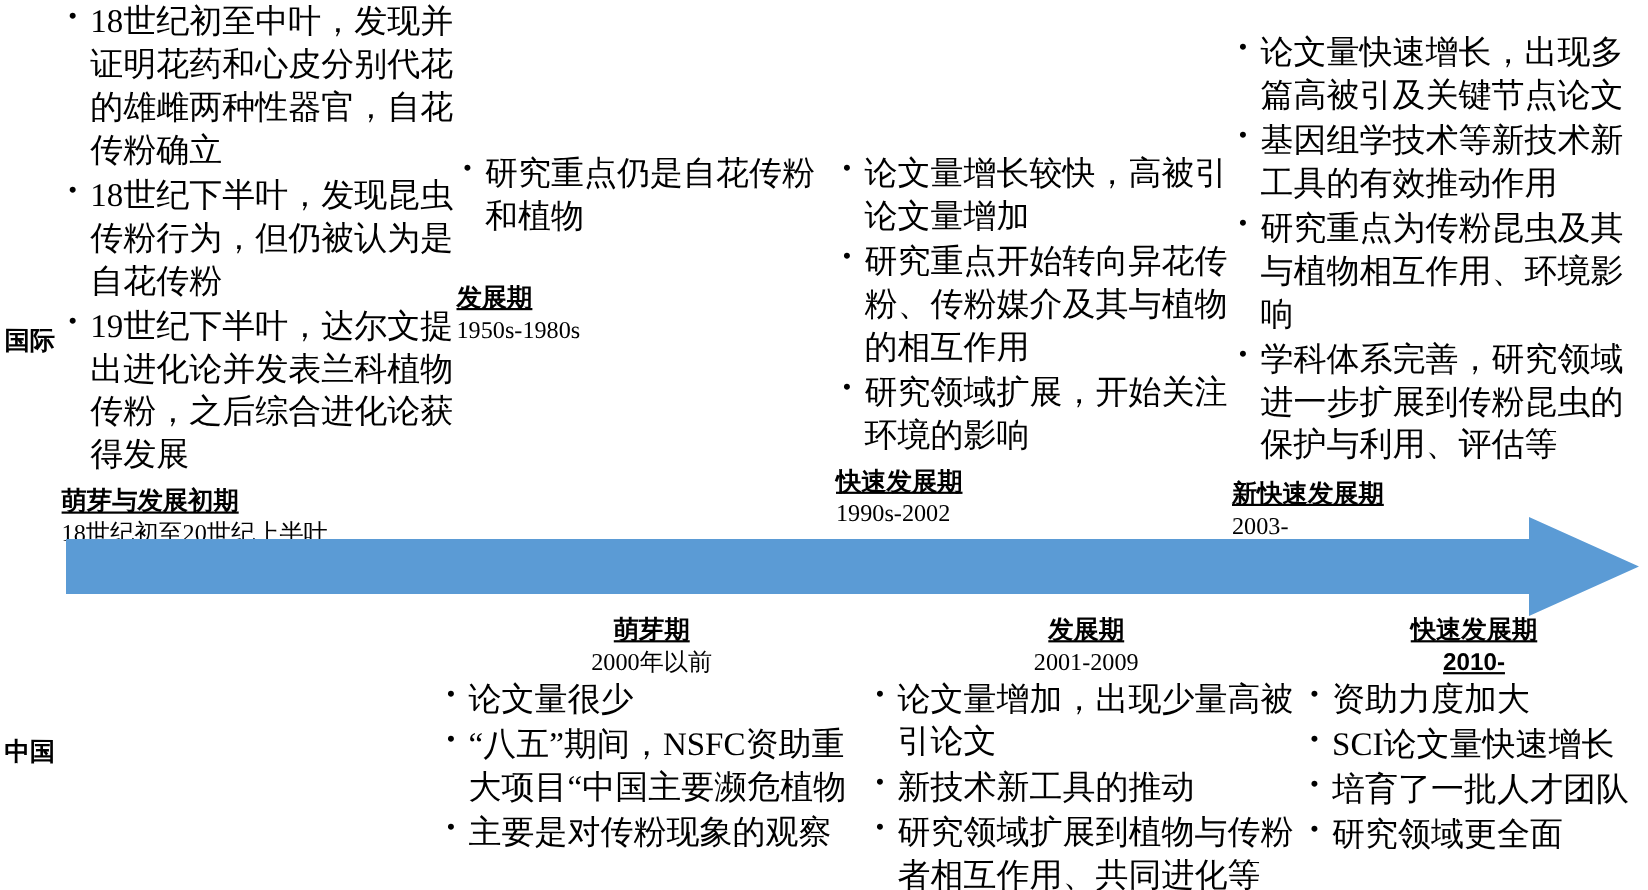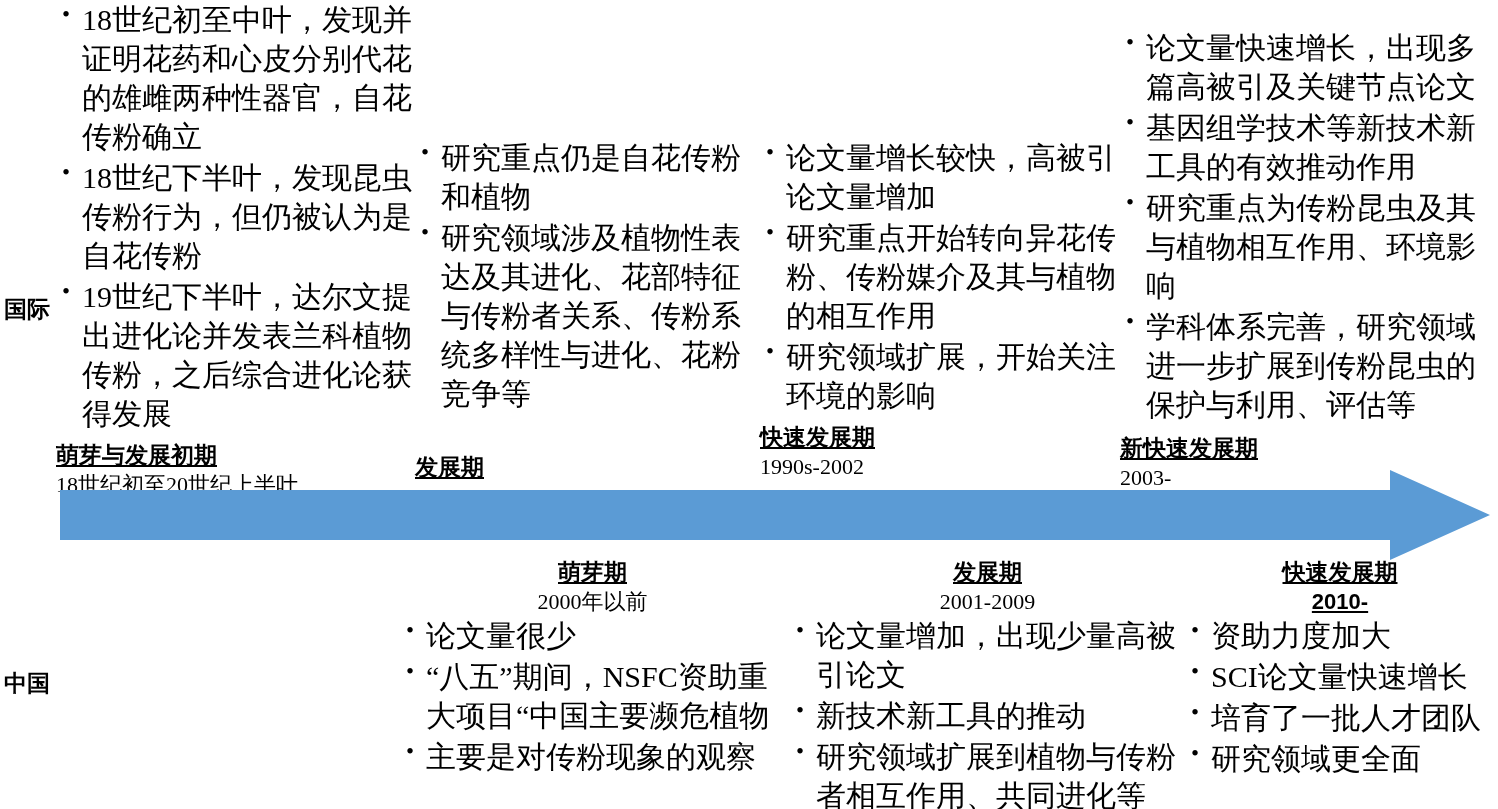--- a/index.html
+++ b/index.html
@@ -99,21 +99,20 @@
   </ul>
   <div class="intl-phase">
     <div class="phase-title">萌芽与发展初期</div>
     <div class="phase-period">18世纪初至20世纪上半叶</div>
   </div>
 </div>
 
 <div class="col" id="col-intl-2">
   <ul class="bullets">
     <li>研究重点仍是自花传粉和植物</li>
-    <li>研究领域涉及植物性表达及其进化、花部特征与传粉者关系、传粉系统多样性与进化、花粉竞争等</li>
   </ul>
   <div class="intl-phase" style="margin-top:40px;">
     <div class="phase-title">发展期</div>
     <div class="phase-period">1950s-1980s</div>
   </div>
 </div>
 
 <div class="col" id="col-intl-3">
   <ul class="bullets">
     <li>论文量增长较快，高被引论文量增加</li>

